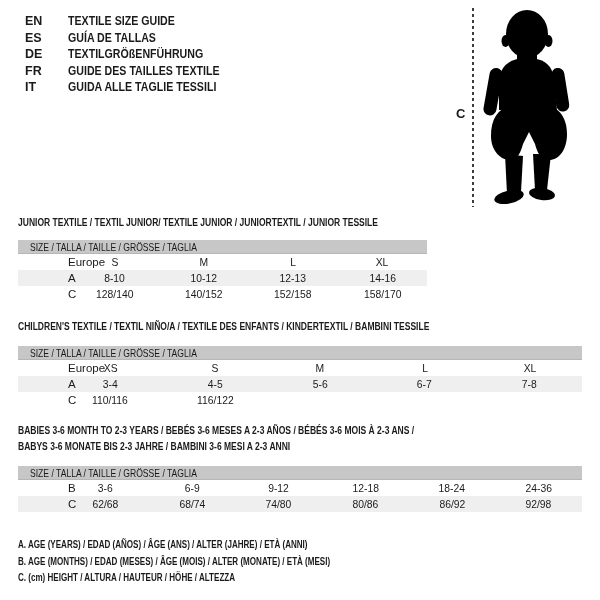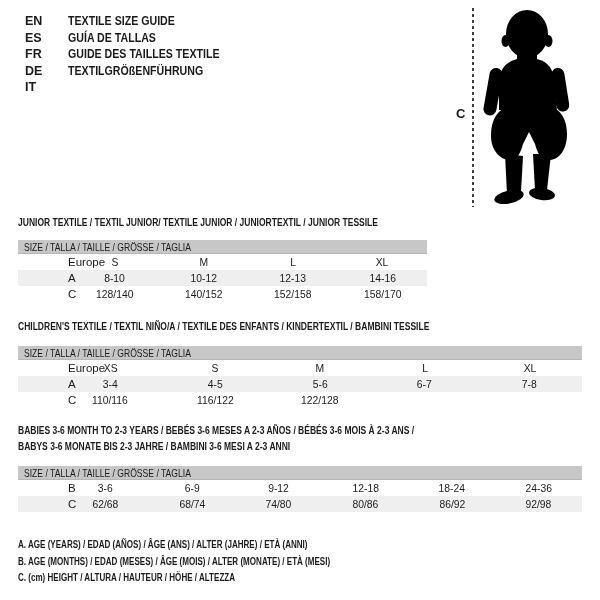--- a/index.html
+++ b/index.html
@@ -30,21 +30,21 @@
   .t2-title{left:18px;top:320px;}
   .t3-title-1{left:18px;top:424px;}
   .t3-title-2{left:18px;top:440px;}
 
   
   .size-table{left:18px;}
   .t1{top:240px;width:409px;--lab:52px;--cols:4;}
   .t2{top:346px;width:564px;--lab:40px;--cols:5;}
   .t3{top:466px;width:564px;--lab:44px;--cols:6;}
   .hdr{height:14px;line-height:14px;background:#c7c7c7;border-bottom:1px solid #b6b6b6;
-    padding-left:6px;font-size:11px;box-sizing:border-box;}
+    padding-left:12px;font-size:11px;box-sizing:border-box;}
   .hdr .cond{transform:scaleX(.78);}
   .trow{display:grid;grid-template-columns:var(--lab) repeat(var(--cols),1fr);
     height:16px;line-height:16px;font-size:11.5px;}
   .trow.alt{background:#efefef;}
   .lab{padding-left:6px;text-align:left;margin-left:44px;}
   .val{text-align:center;}
   .val .cond{transform:scaleX(.9);transform-origin:50% 50%;}
 
   
   .footnotes{left:18px;top:536px;}
@@ -57,29 +57,30 @@
 <div class="abs langs">
   <div class="lang-row">
     <span class="lang-code">EN</span>
     <span class="lang-label"><span class="cond">TEXTILE SIZE GUIDE</span></span>
   </div>
   <div class="lang-row">
     <span class="lang-code">ES</span>
     <span class="lang-label"><span class="cond">GUÍA DE TALLAS</span></span>
   </div>
   <div class="lang-row">
+    <span class="lang-code">DE</span>
+    <span class="lang-label"><span class="cond">TEXTILGRÖßENFÜHRUNG</span></span>
+  </div>
+  <div class="lang-row">
     <span class="lang-code">FR</span>
     <span class="lang-label"><span class="cond">GUIDE DES TAILLES TEXTILE</span></span>
   </div>
   <div class="lang-row">
-    <span class="lang-code">DE</span>
-    <span class="lang-label"><span class="cond">TEXTILGRÖßENFÜHRUNG</span></span>
-  </div>
-  <div class="lang-row">
     <span class="lang-code">IT</span>
+    <span class="lang-label"><span class="cond">GUIDA ALLE TAGLIE TESSILI</span></span>
   </div>
 </div>
 
 <div class="abs measure-line"></div>
 <div class="abs measure-label">C</div>
 
 <svg class="abs baby" width="95" height="200" viewBox="0 0 95 200" xmlns="http://www.w3.org/2000/svg">
   <g fill="#000000">
     <ellipse cx="44" cy="26" rx="21" ry="24"></ellipse>
     <ellipse cx="22.5" cy="33" rx="4" ry="6"></ellipse>
@@ -138,21 +139,20 @@
     <div class="val"><span class="cond">3-4</span></div>
     <div class="val"><span class="cond">4-5</span></div>
     <div class="val"><span class="cond">5-6</span></div>
     <div class="val"><span class="cond">6-7</span></div>
     <div class="val"><span class="cond">7-8</span></div>
   </div>
   <div class="trow">
     <div class="lab">C</div>
     <div class="val"><span class="cond">110/116</span></div>
     <div class="val"><span class="cond">116/122</span></div>
-    <div class="val"><span class="cond">122/128</span></div>
   </div>
 </div>
 
 <div class="abs sec-title t3-title-1"><span class="cond">BABIES 3-6 MONTH TO 2-3 YEARS / BEBÉS 3-6 MESES A 2-3 AÑOS / BÉBÉS 3-6 MOIS À 2-3 ANS /</span></div>
 <div class="abs sec-title t3-title-2"><span class="cond">BABYS 3-6 MONATE BIS 2-3 JAHRE / BAMBINI 3-6 MESI A 2-3 ANNI</span></div>
 <div class="abs size-table t3">
   <div class="hdr"><span class="cond">SIZE / TALLA / TAILLE / GRÖSSE / TAGLIA</span></div>
   <div class="trow">
     <div class="lab">B</div>
     <div class="val"><span class="cond">3-6</span></div>

